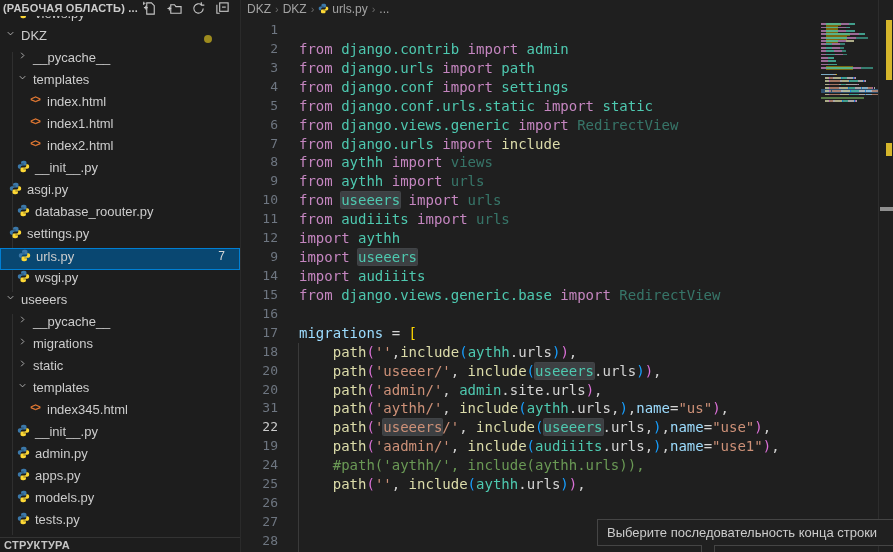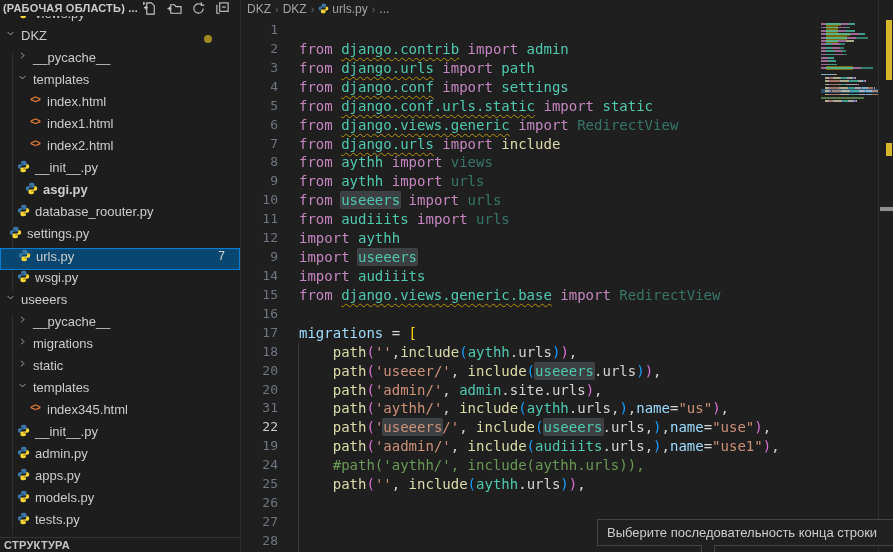--- a/index.html
+++ b/index.html
@@ -29,21 +29,21 @@
   #breadcrumb .sep{color:#6b6b6b;font-size:11px;padding:0 1px;}
   #gutter{position:absolute;left:0;top:21px;width:37px;text-align:right;z-index:2;}
   #gutter .ln{height:18.93px;line-height:18.93px;font-family:"DejaVu Sans Mono",monospace;font-size:13px;color:#6e7681;}
   #gutter .ln.cur{color:#cccccc;}
   #code{position:absolute;left:58px;top:21px;right:73px;z-index:1;}
   #code .cl{height:18.93px;line-height:18.93px;font-family:"DejaVu Sans Mono",monospace;font-size:14px;white-space:pre;}
   #indent-guide{position:absolute;left:57px;top:343px;bottom:0;width:1px;background:#3a3a3a;z-index:0;}
   .tk-kw{color:#C586C0}.tk-mod{color:#4EC9B0}.tk-dim{color:#4EC9B0;opacity:.5}
   .tk-fn{color:#DCDCAA}.tk-str{color:#CE9178}.tk-prop{color:#9CDCFE}.tk-pun{color:#D4D4D4}
   .tk-cmt{color:#6A9955}.tk-b1{color:#FFD700}.tk-b2{color:#DA70D6}.tk-b3{color:#179FFF}
-  .sq{text-decoration:underline;text-decoration-style:wavy;text-decoration-color:#b89500;text-decoration-thickness:1px;text-underline-offset:3px;}
+  .sq{text-decoration-style:wavy;text-decoration-color:#b89500;text-decoration-thickness:1px;text-underline-offset:3px;}
   .hl{background:rgba(110,117,125,.38);box-shadow:0 0 0 1px rgba(130,137,145,.35);border-radius:1px;}
   
   #minimap{position:absolute;left:580px;top:16px;width:57px;bottom:0;z-index:3;}
   #minimap .mrow{position:absolute;left:0;height:3px;}
   #mm-sep{position:absolute;left:637px;top:0;bottom:0;width:1px;background:#2d2d2d;z-index:3;}
   #ruler{position:absolute;left:638px;top:0;width:15px;bottom:0;z-index:3;}
   .rmark{position:absolute;}
   
   #tooltip{position:absolute;left:597px;top:519px;width:300px;height:27px;background:#202020;border:1px solid #454545;
            box-sizing:border-box;display:flex;align-items:center;padding-left:9px;font-size:13px;color:#cccccc;z-index:10;white-space:nowrap;}
@@ -114,21 +114,21 @@
         </div>
         <div class="row" style="padding-left: 16px;">
           <span class="ficon">
             <svg width="13" height="13" viewBox="0 0 16 16">
               <path fill="#3b78a9" d="M7.9 1C5.9 1 5 1.9 5 3v1.6h3.2v.6H3.4C2.1 5.2 1 6.2 1 8s1.1 2.7 2.3 2.7h1.3V8.9c0-1.2 1-2.2 2.3-2.2h3c1 0 1.8-.8 1.8-1.9V3c0-1.1-1-2-2.9-2z"></path>
               <path fill="#fdd835" d="M8.1 15c2 0 2.9-.9 2.9-2v-1.6H7.8v-.6h4.8c1.3 0 2.4-1 2.4-2.8s-1.1-2.7-2.3-2.7h-1.3v1.8c0 1.2-1 2.2-2.3 2.2h-3c-1 0-1.8.8-1.8 1.9V13c0 1.1 1 2 2.9 2z"></path>
             </svg>
           </span>
           <span>__init__.py</span>
         </div>
-        <div class="row" style="padding-left: 24px; font-weight: bold;">
+        <div class="row" style="padding-left: 8px;">
           <span class="ficon">
             <svg width="13" height="13" viewBox="0 0 16 16">
               <path fill="#3b78a9" d="M7.9 1C5.9 1 5 1.9 5 3v1.6h3.2v.6H3.4C2.1 5.2 1 6.2 1 8s1.1 2.7 2.3 2.7h1.3V8.9c0-1.2 1-2.2 2.3-2.2h3c1 0 1.8-.8 1.8-1.9V3c0-1.1-1-2-2.9-2z"></path>
               <path fill="#fdd835" d="M8.1 15c2 0 2.9-.9 2.9-2v-1.6H7.8v-.6h4.8c1.3 0 2.4-1 2.4-2.8s-1.1-2.7-2.3-2.7h-1.3v1.8c0 1.2-1 2.2-2.3 2.2h-3c-1 0-1.8.8-1.8 1.9V13c0 1.1 1 2 2.9 2z"></path>
             </svg>
           </span>
           <span>asgi.py</span>
         </div>
         <div class="row" style="padding-left: 16px;">
           <span class="ficon">

